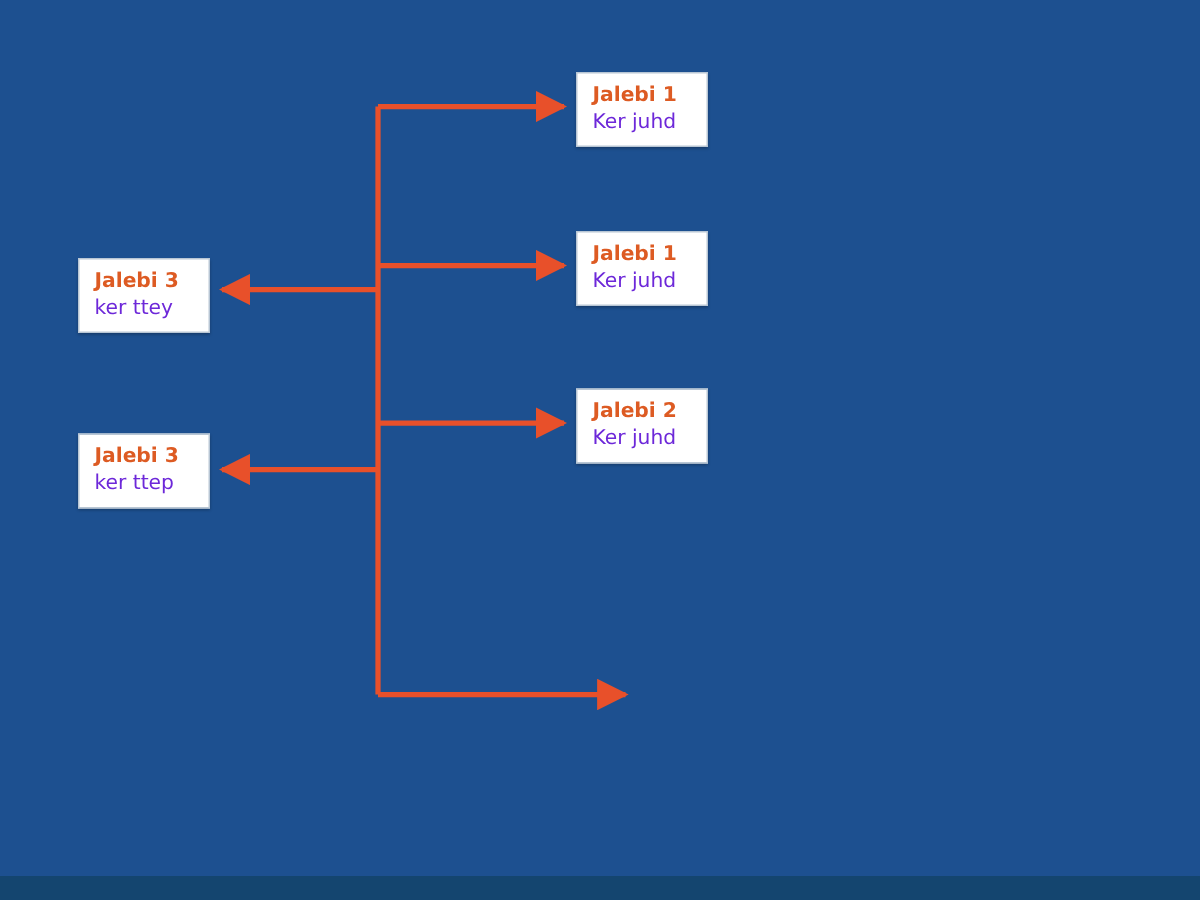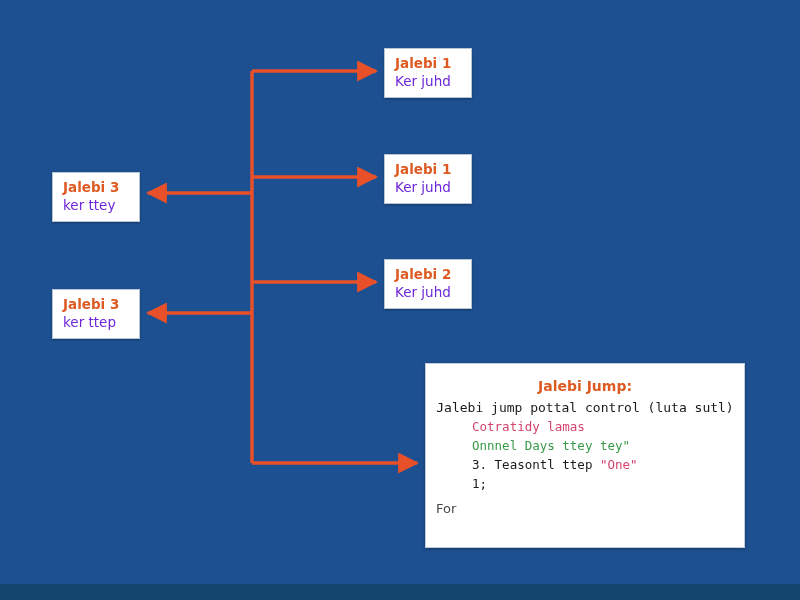--- a/index.html
+++ b/index.html
@@ -142,29 +142,14 @@
   <div class="node node-l1">
     <div class="node-title">Jalebi 3</div>
     <div class="node-sub">ker ttey</div>
   </div>
 
   <div class="node node-l2">
     <div class="node-title">Jalebi 3</div>
     <div class="node-sub">ker ttep</div>
   </div>
 
-  <div class="code-panel">
-    <div class="code-title">Jalebi Jump:</div>
-
-    <div class="code-line lead">Jalebi jump pottal control (luta sutl)</div>
-
-    <div class="code-line indent c-pink">Cotratidy lamas</div>
-
-    <div class="code-line indent c-green">Onnnel Days ttey tey"</div>
-
-    <div class="code-line indent"><span>3. Teasontl ttep </span><span class="c-pink">"One"</span></div>
-
-    <div class="code-line indent">1;</div>
-
-    <div class="code-foot">For</div>
-  </div>
 
 </div>
 
 </body></html>

